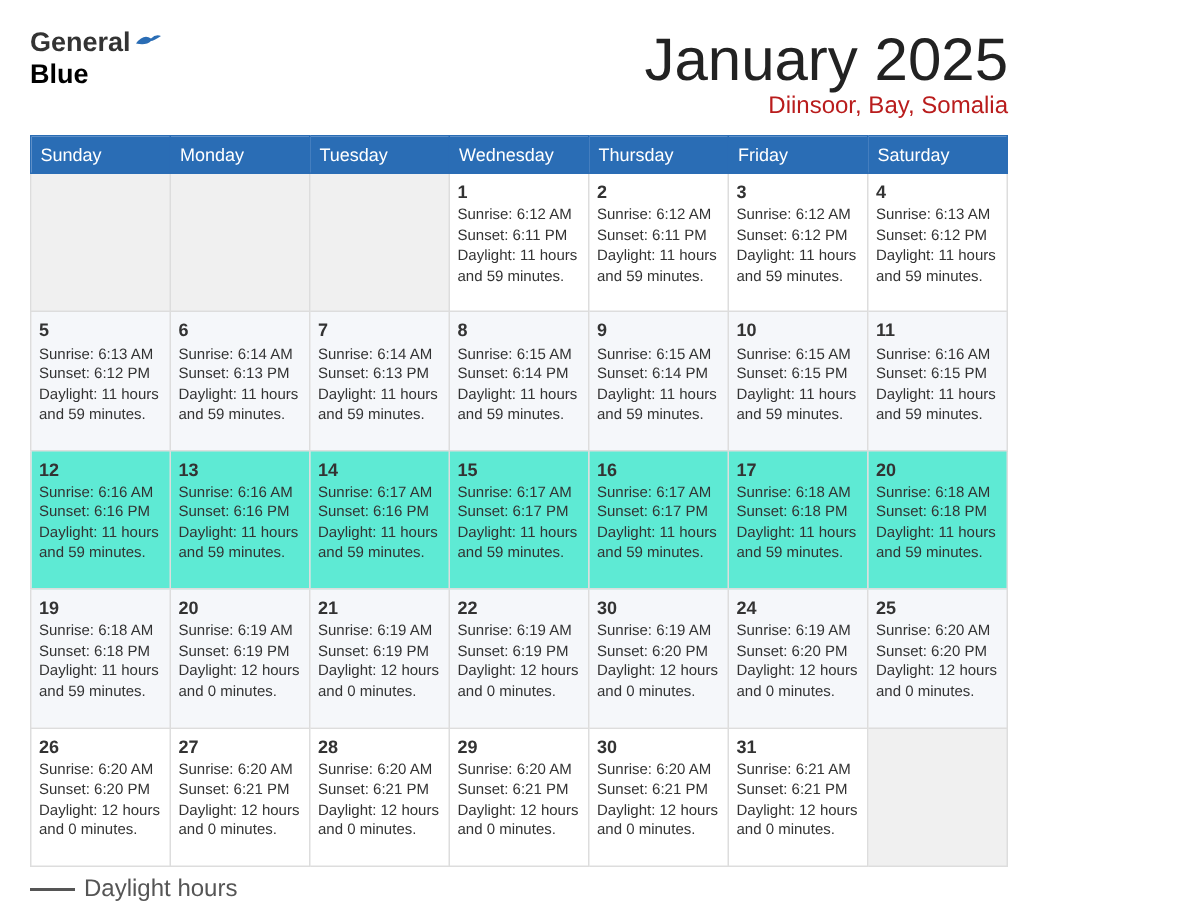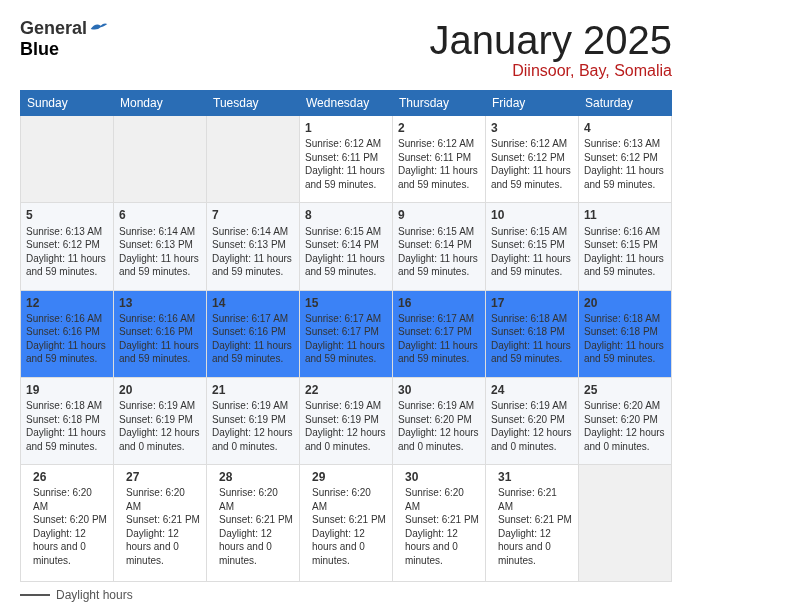--- a/index.html
+++ b/index.html
@@ -97,29 +97,29 @@
       margin-bottom: 1px;
     }
     .calendar tr:nth-child(even) td {
       background: #f5f7fa;
     }
     .calendar tr:nth-child(odd) td {
       background: #fff;
     }
     .calendar tbody tr:nth-child(1) td { background: #fff; }
     .calendar tbody tr:nth-child(2) td { background: #f5f7fa; }
-    .calendar tbody tr:nth-child(3) td { background: #3b82f6; }
+    .calendar tbody tr:nth-child(3) td { background: #5eead4; }
     .calendar tbody tr:nth-child(4) td { background: #f5f7fa; }
-    .calendar tbody tr:nth-child(5) td { background: #fff; padding-left: 12px; }
+    .calendar tbody tr:nth-child(5) td { background: #fff; }
     .calendar td.empty {
       background: #f0f0f0 !important;
     }
     .footer {
       margin-top: 6px;
-      font-size: 12px;
+      font-size: 16px;
       color: #555;
       display: flex;
       align-items: center;
       gap: 6px;
     }
     .footer-line {
       width: 30px;
       height: 2px;
       background: #555;
       display: inline-block;

